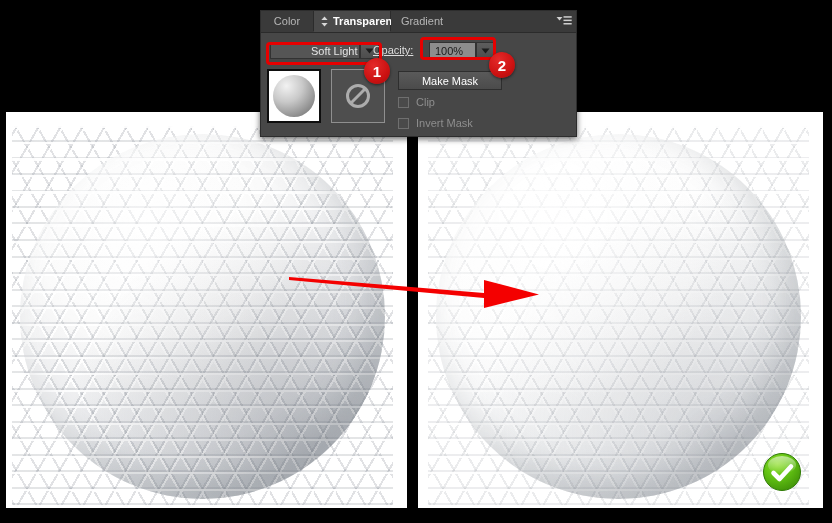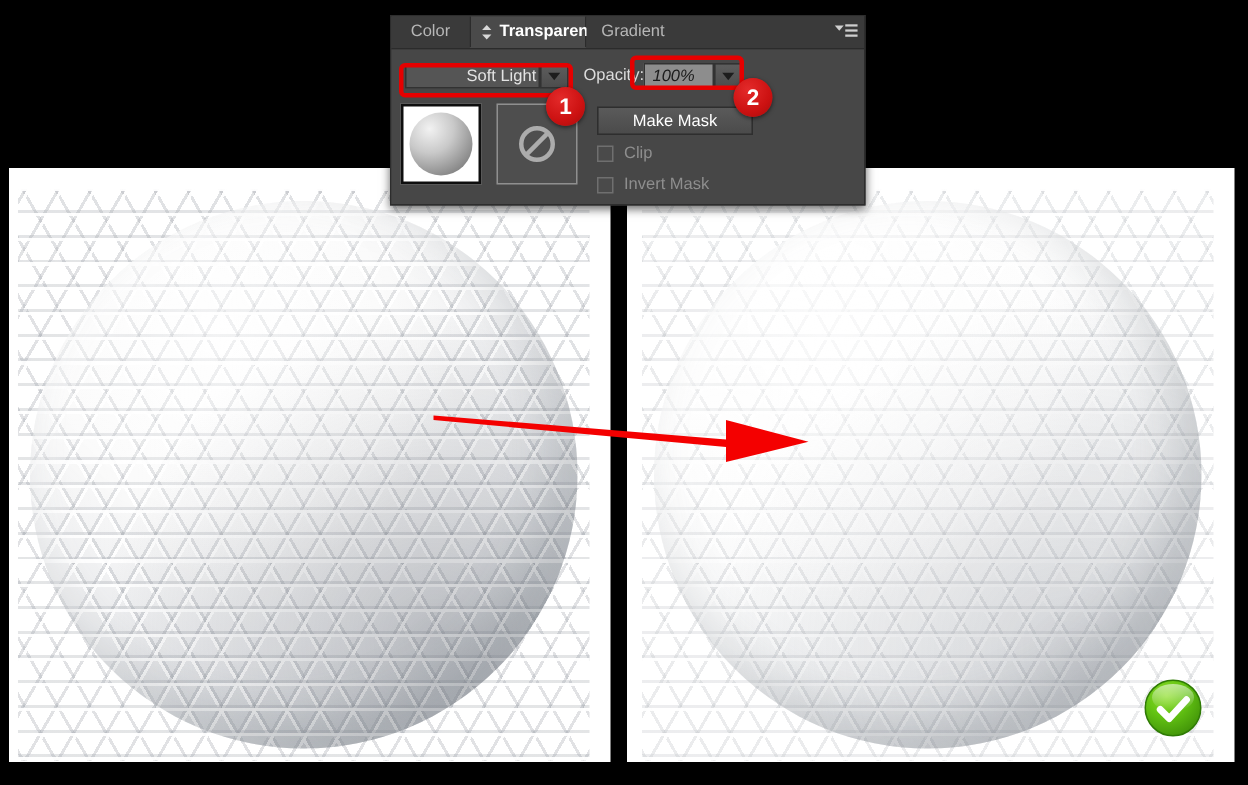--- a/index.html
+++ b/index.html
@@ -90,24 +90,24 @@
   
   #blend-combo{position:absolute;left:9px;top:9px;width:90px;height:17px;
                background:#555555;border:1px solid #323232;box-sizing:border-box;
                display:flex;align-items:center;padding-left:35px;}
   #blend-value{font-size:11px;color:#e4e4e4;padding-left:5px;white-space:nowrap;}
   #blend-arrowbtn{position:absolute;left:99px;top:9px;width:19px;height:17px;
                   background:linear-gradient(#5d5d5d,#4d4d4d);border:1px solid #323232;
                   box-sizing:border-box;display:flex;align-items:center;justify-content:center;}
 
   
-  #opacity-label{position:absolute;left:128px;top:11px;font-size:11px;color:#dcdcdc;}
+  #opacity-label{position:absolute;left:112px;top:11px;font-size:11px;color:#dcdcdc;text-decoration:underline;}
   #opacity-field{position:absolute;left:168px;top:9px;width:47px;height:17px;
                  background:#8d8d8d;border:1px solid #323232;box-sizing:border-box;
-                 display:flex;align-items:center;font-style:italic;}
+                 display:flex;align-items:center;}
   #opacity-value{font-size:11px;color:#1b1b1b;padding-left:5px;}
   #opacity-arrowbtn{position:absolute;left:215px;top:9px;width:19px;height:17px;
                     background:linear-gradient(#5d5d5d,#4d4d4d);border:1px solid #323232;
                     box-sizing:border-box;display:flex;align-items:center;justify-content:center;}
 
   
   #thumb-object{position:absolute;left:6px;top:36px;width:54px;height:54px;
                 background:#ffffff;border:2px solid #0e0e0e;box-sizing:border-box;}
   #thumb-mask{position:absolute;left:70px;top:36px;width:54px;height:54px;
               background:#4e4e4e;border:1px solid #8f8f8f;box-sizing:border-box;

